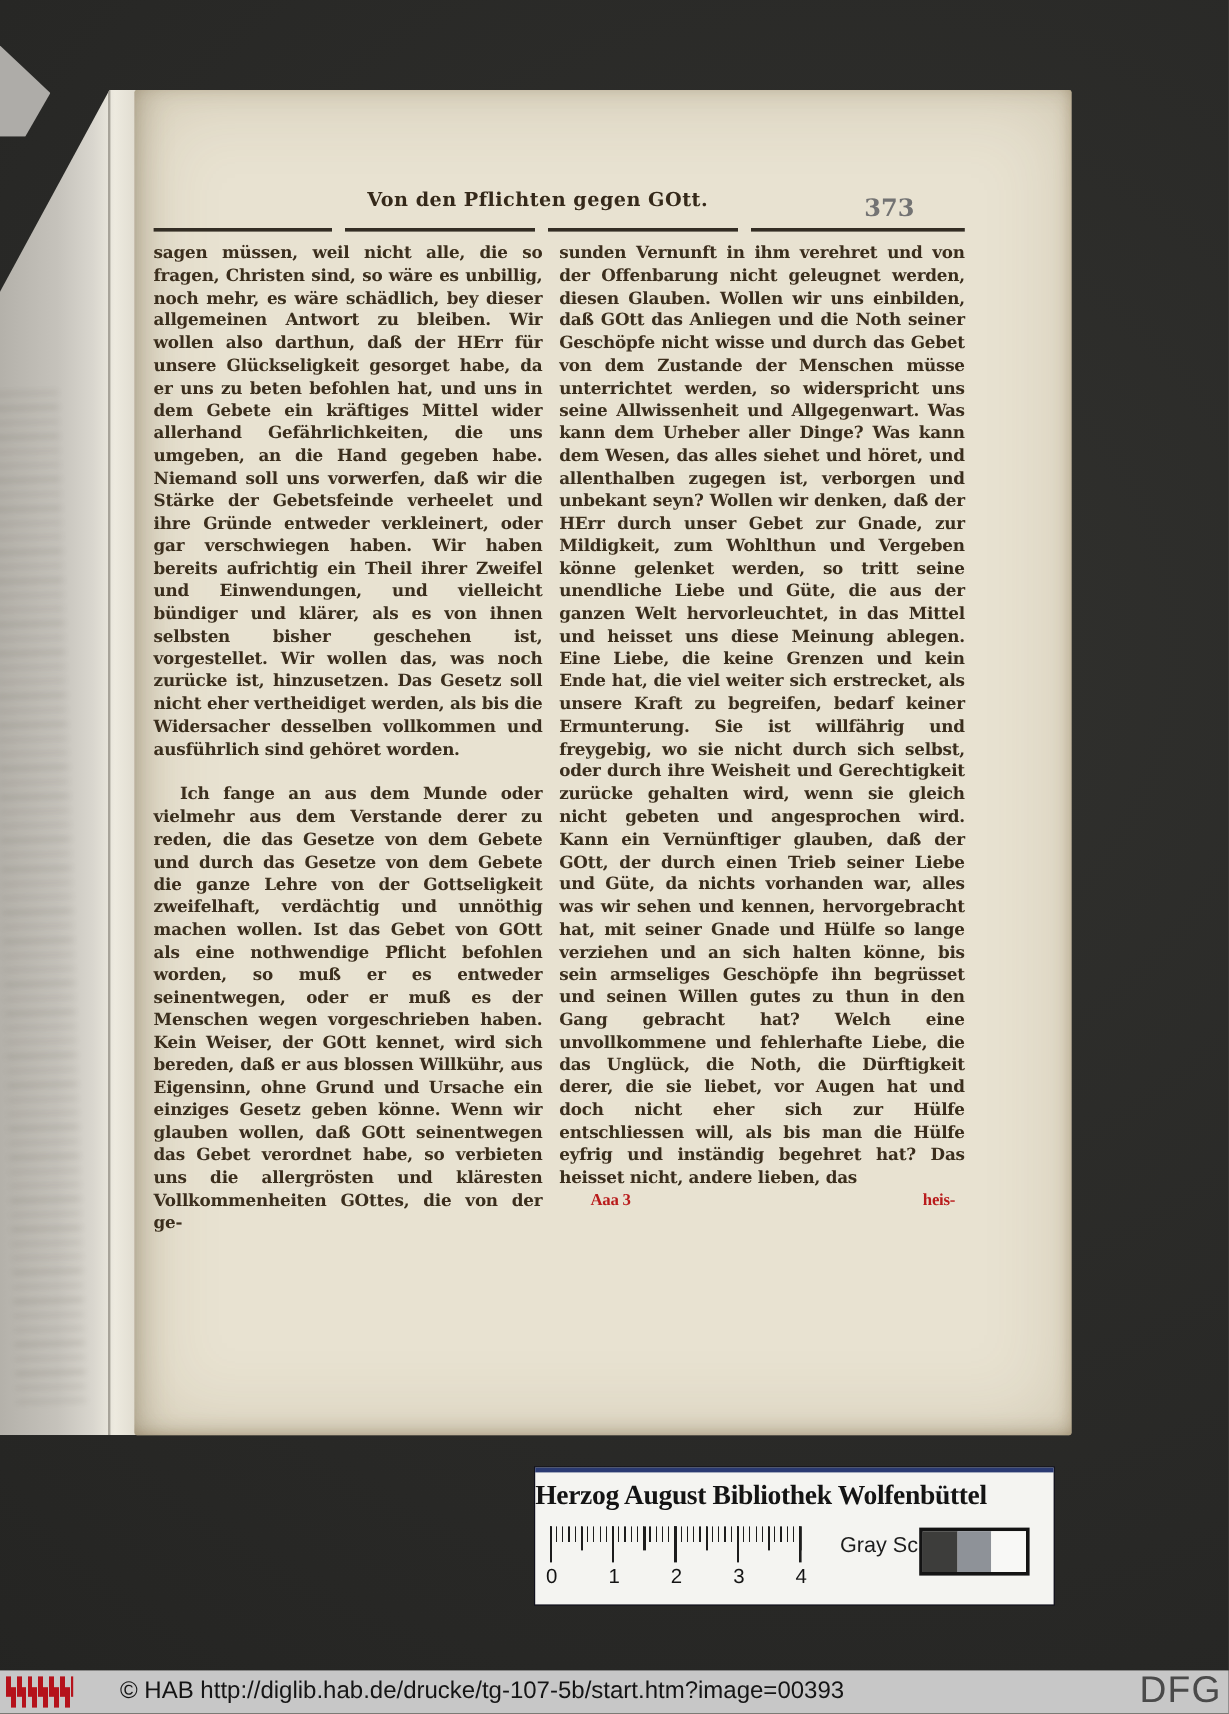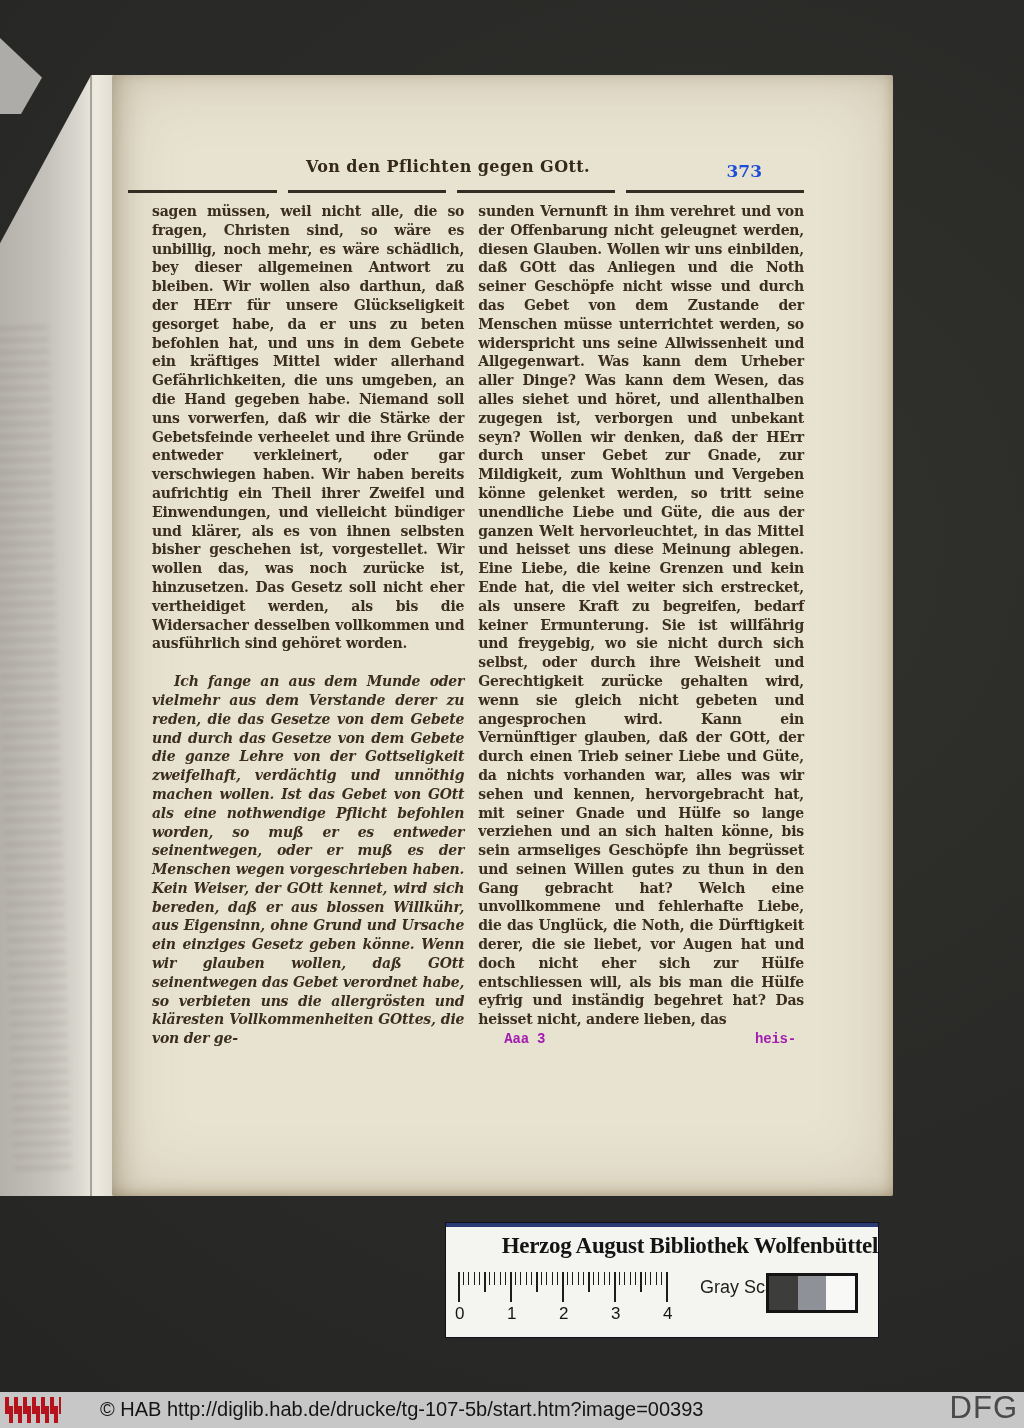--- a/index.html
+++ b/index.html
@@ -27,39 +27,39 @@
     border-radius:2px;
     box-shadow:inset 0 0 70px rgba(110,90,50,.22),
                inset 14px 0 30px -14px rgba(80,65,40,.40),
                inset -7px 0 16px -9px rgba(120,90,50,.45),
                inset 0 -8px 18px -10px rgba(110,90,50,.4);}
   .paper-inner{position:absolute;left:16px;top:82px;width:676px;}
   .header-row{position:relative;height:30px;}
   .running-title{font-family:"DejaVu Serif",serif;font-weight:700;font-size:16px;
     color:#35291a;text-align:center;letter-spacing:.4px;width:600px;margin-left:20px;}
   .page-number{position:absolute;right:42px;top:4px;font-family:"DejaVu Serif",serif;
-    font-weight:700;font-size:17px;color:#1d4ed8;}
+    font-weight:700;font-size:20px;color:#737373;}
   .rule{height:3px;margin:3px 0 9px 0;
     background:linear-gradient(90deg,#332d24 0 22%,transparent 22% 23.6%,
       #332d24 23.6% 47%,transparent 47% 48.6%,
       #332d24 48.6% 72%,transparent 72% 73.6%,#332d24 73.6% 100%);}
-  .columns{display:flex;gap:14px;margin-left:24px;}
+  .columns{display:flex;gap:14px;}
   .col{font-family:"DejaVu Serif",serif;font-weight:700;font-size:14px;line-height:18.8px;
     color:#3b2e1d;text-align:justify;letter-spacing:-.2px;}
   .col.left{width:324px;} .col.right{width:338px;}
   .col p{margin:0;}
-  .col p.indent{text-indent:22px;margin-top:19px;font-style:italic;}
+  .col p.indent{text-indent:22px;margin-top:19px;}
   .sig-row{display:flex;justify-content:space-between;padding:0 8px 0 26px;margin-top:1px;
-    font-family:Liberation Mono, monospace;font-weight:700;font-size:14px;color:#a21caf;}
+    font-family:Liberation Serif, serif;font-weight:700;font-size:14px;color:#b91c1c;}
 
   
   .scale-card{position:absolute;left:446px;top:1223px;width:432px;height:110px;
     background:#f4f4f1;border-top:4px solid #2a3a72;box-shadow:0 0 0 1px #10101c;}
   .card-title{font-family:"Liberation Serif",serif;font-weight:700;font-size:23px;
-    color:#141414;text-align:right;margin-top:6px;letter-spacing:-.3px;}
+    color:#141414;text-align:left;margin-top:6px;letter-spacing:-.3px;}
   .ruler{position:absolute;left:12px;top:45px;width:240px;height:52px;}
   .ruler-ticks{width:212px;height:30px;background-repeat:no-repeat;
     background-image:
       repeating-linear-gradient(90deg,#1c1c1c 0 1px,transparent 1px 5.2px),
       repeating-linear-gradient(90deg,#1c1c1c 0 2px,transparent 2px 26px),
       repeating-linear-gradient(90deg,#1c1c1c 0 2px,transparent 2px 52px);
     background-size:209px 13px,210px 20px,210px 30px;}
   .rnum{position:absolute;top:32px;font-size:17px;color:#141414;}
   .rnum.n0{left:-3px;} .rnum.n1{left:49px;} .rnum.n2{left:101px;}
   .rnum.n3{left:153px;} .rnum.n4{left:205px;}

